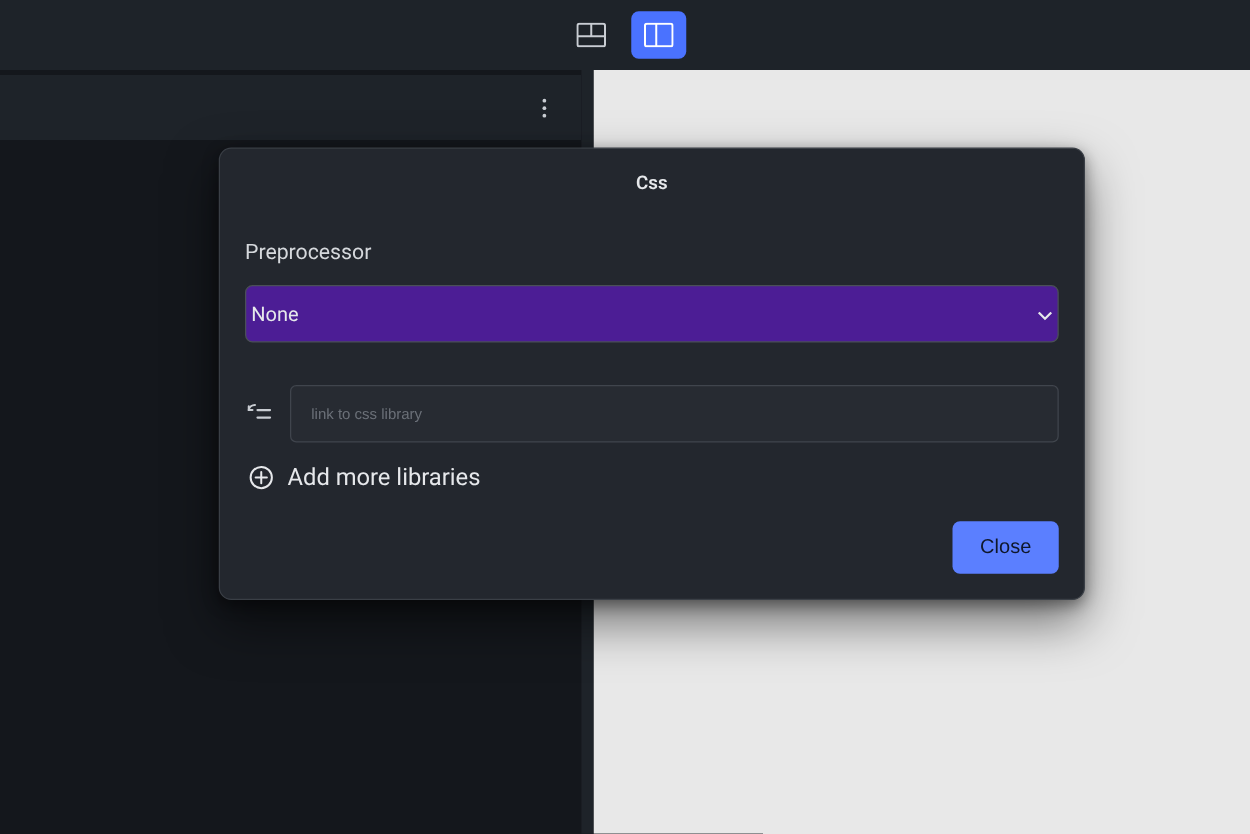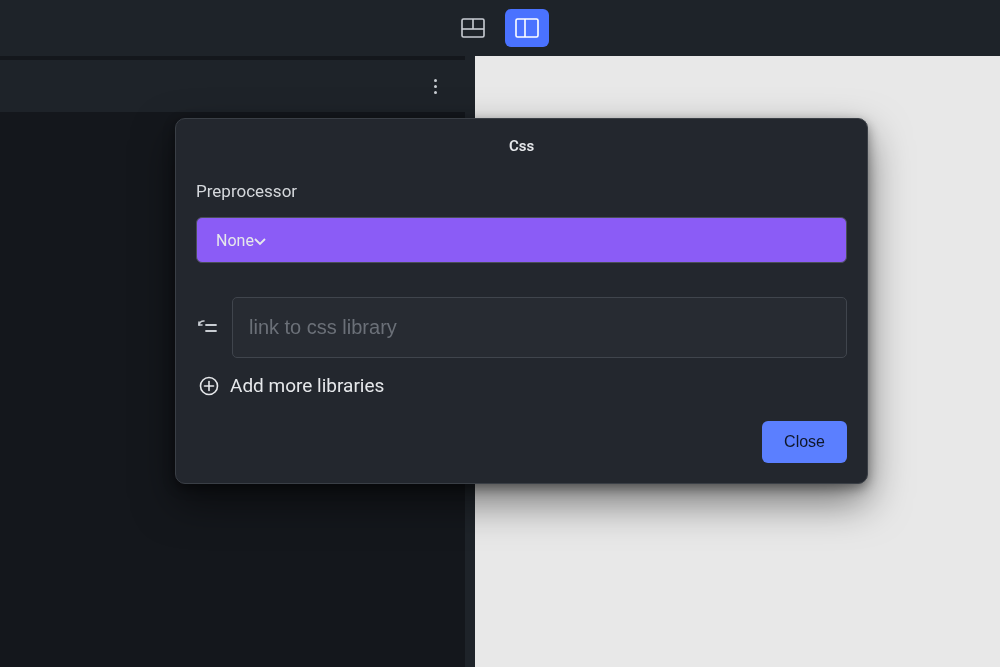--- a/index.html
+++ b/index.html
@@ -83,63 +83,64 @@
       border: 1px solid #3a3f46;
       border-radius: 10px;
       box-shadow: 0 18px 40px rgba(0,0,0,0.5), 0 4px 12px rgba(0,0,0,0.4);
       padding: 18px 20px 20px 20px;
     }
     .modal-title {
       text-align: center;
       color: #e6e8eb;
       font-size: 15px;
       font-weight: 600;
-      margin-bottom: 26px;
+      margin-bottom: 37px;
     }
     .field-label {
       color: #d5d8dc;
       font-size: 17px;
       font-weight: 400;
       margin-bottom: 16px;
     }
     .select-box {
       width: 100%;
       height: 46px;
-      background: #8b5cf6;
+      background: #4c1d95;
       border: 1px solid #4a4f57;
       border-radius: 6px;
       display: flex;
       align-items: center;
-      padding: 0 19px;
+      justify-content: space-between;
+      padding: 0 4px;
       color: #e6e8eb;
       font-size: 16px;
       cursor: pointer;
       margin-bottom: 34px;
     }
     .select-box .caret { color: #e6e8eb; }
 
     .lib-row {
       display: flex;
       align-items: center;
       gap: 14px;
       margin-bottom: 16px;
     }
     .reorder-icon {
       width: 22px; height: 22px; flex-shrink: 0;
       display: flex; align-items: center; justify-content: center;
     }
     .lib-input {
       flex: 1;
-      height: 61px;
+      height: 46px;
       background: #272b32;
       border: 1px solid #40454d;
       border-radius: 5px;
       padding: 0 16px;
       color: #e6e8eb;
-      font-size: 20px;
+      font-size: 12px;
       outline: none;
     }
     .lib-input::placeholder { color: #6b7078; }
 
     .add-more {
       display: flex;
       align-items: center;
       gap: 10px;
       color: #e6e8eb;
       font-size: 19px;

